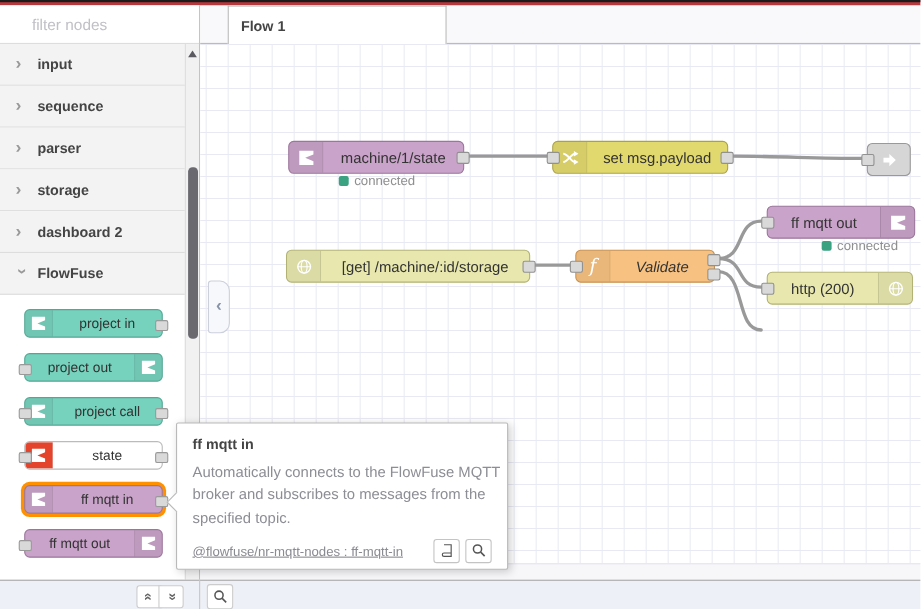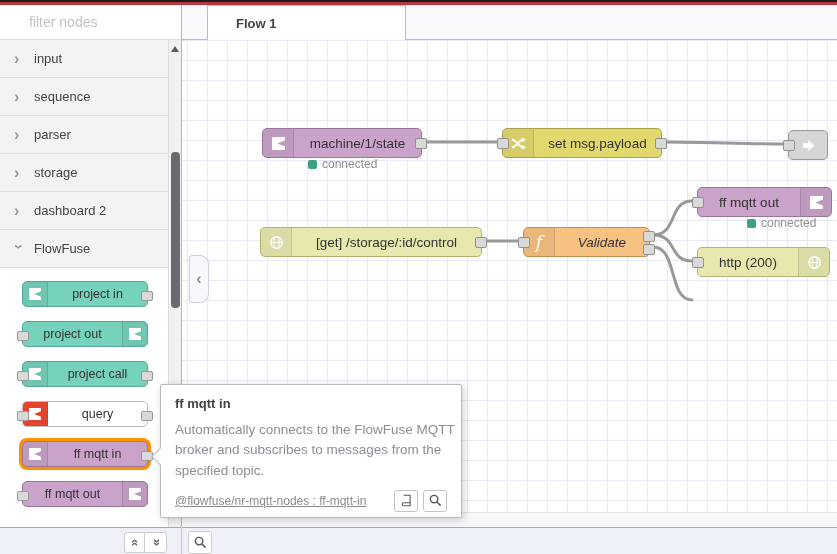--- a/index.html
+++ b/index.html
@@ -11,21 +11,21 @@
   #topbar{left:0;top:0;width:837px;height:5px;background:var(--accent-red,#b8373c);border-top:2px solid #1c1c1c;}
 
   
   #palette{left:0;top:5px;width:182px;height:522px;background:#fff;border-right:1px solid #b7b7b7;}
   #palette-search{left:0;top:5px;width:181px;height:35px;background:#fff;border-bottom:1px solid #ddd;display:flex;align-items:center;padding:0 20px;gap:7px;}
   #palette-search input{border:none;outline:none;font-size:14px;color:#555;width:130px;font-family:"Liberation Sans",sans-serif;background:transparent;}
   #palette-search input::placeholder{color:#c0c0c6;}
   .cat{left:0;width:168px;height:38px;background:#f3f3f3;border-bottom:1px solid #ddd;display:flex;align-items:center;gap:10px;padding:0 0 0 14px;cursor:pointer;}
   .cat .chev{color:#999;font-size:16px;font-weight:bold;line-height:1;width:10px;display:inline-block;}
   .cat .chev.open{transform:rotate(90deg);}
-  .cat .clabel{font-size:13px;font-weight:normal;color:#444;}
+  .cat .clabel{font-size:13px;font-weight:bold;color:#444;}
 
   
   #pscroll{left:168px;top:40px;width:13px;height:487px;background:#f1f1f1;border-left:1px solid #ddd;}
   #pscroll-up{left:2px;top:6px;width:0;height:0;border-left:4.5px solid transparent;border-right:4.5px solid transparent;border-bottom:6px solid #5a5a60;}
   #pscroll-thumb{left:2px;top:112px;width:9px;height:156px;background:#69696f;border-radius:4px;}
 
   
   .pnode{left:22px;width:126px;height:26px;border-radius:5px;border:1px solid rgba(0,0,0,0.22);display:flex;align-items:stretch;font-size:12.5px;color:#333;cursor:grab;}
   .pnode .icon{width:24px;display:flex;align-items:center;justify-content:center;background:rgba(0,0,0,0.05);}
   .pnode .icon.l{border-right:1px solid rgba(0,0,0,0.12);border-radius:4px 0 0 4px;}
@@ -34,21 +34,21 @@
   .pnode.teal{background:var(--node-teal,#76d1bd);border-color:#55a794;}
   .pnode.purple{background:var(--node-purple,#c9a3c9);border-color:#9b769b;}
   .pnode.white{background:#fff;border-color:#bbb;}
   .pnode.white .icon{background:var(--query-orange,#e5442c);border-color:rgba(0,0,0,0.08);}
   .pnode.highlight{box-shadow:0 0 0 3px var(--highlight-orange,#ff9100);}
   .pport{position:absolute;width:10px;height:8px;background:#d9d9d9;border:1px solid #999;border-radius:2px;top:9px;}
   .pport.in{left:-6px;} .pport.out{right:-6px;}
 
   
   #tabbar{left:182px;top:5px;width:655px;height:35px;background:#f9f9fb;border-bottom:1px solid #bbb;}
-  #tab-flow1{left:207px;top:5px;width:199px;height:35px;background:#fff;border:1px solid #bbb;border-bottom:none;z-index:3;display:flex;align-items:center;padding-left:28px;font-size:13px;font-weight:bold;color:#444;}
+  #tab-flow1{left:207px;top:5px;width:199px;height:35px;background:#fff;border:1px solid #bbb;border-bottom:none;z-index:3;display:flex;align-items:center;padding-left:11px;font-size:13px;font-weight:bold;color:#444;}
   #canvas{left:182px;top:40px;width:781px;height:472px;background:#fff;overflow:hidden;
     background-image:linear-gradient(to right,#e9e9f3 1px,transparent 1px),linear-gradient(to bottom,#e9e9f3 1px,transparent 1px);
     background-size:20px 20px;background-position:5px 0;}
   #wires{position:absolute;left:0;top:0;}
   #wires path{stroke:var(--wire-gray,#999);stroke-width:3;fill:none;stroke-linecap:round;}
 
   .node{position:absolute;height:28px;border-radius:5px;border:1px solid rgba(0,0,0,0.25);display:flex;align-items:stretch;font-size:13.5px;color:#333;cursor:move;}
   .node .icon{width:30px;display:flex;align-items:center;justify-content:center;background:rgba(0,0,0,0.05);}
   .node .icon.l{border-right:1px solid rgba(0,0,0,0.12);border-radius:4px 0 0 4px;}
   .node .icon.r{border-left:1px solid rgba(0,0,0,0.12);border-radius:0 4px 4px 0;}
@@ -159,21 +159,21 @@
         </svg>
       </span>
     <span class="pport in"></span>
   </div>
   <div class="pnode white abs" style="top:401px">
     <span class="icon l">
         <svg width="14" height="14" viewBox="0 0 14 14">
           <path d="M1 1 H13 V4.2 L6 7 L13 9.8 V13 H1 Z" fill="#fff"></path>
         </svg>
       </span>
-    <span class="plabel">query</span>
+    <span class="plabel">state</span>
     <span class="pport in"></span>
     <span class="pport out"></span>
   </div>
   <div class="pnode purple highlight abs" style="top:441px">
     <span class="icon l">
         <svg width="14" height="14" viewBox="0 0 14 14">
           <path d="M1 1 H13 V4.2 L6 7 L13 9.8 V13 H1 Z" fill="#fff"></path>
         </svg>
       </span>
     <span class="plabel">ff mqtt in</span>
@@ -247,21 +247,21 @@
     </div>
 
     <div class="node olive" style="left:78px;top:187px;width:220px;">
       <span class="icon l">
         <svg width="15" height="15" viewBox="0 0 14 14" fill="none">
             <circle cx="7" cy="7" r="5.4" stroke="#fff" stroke-width="1.2"></circle>
             <ellipse cx="7" cy="7" rx="2.5" ry="5.4" stroke="#fff" stroke-width="1"></ellipse>
             <path d="M1.8 7 H12.2" stroke="#fff" stroke-width="1"></path>
           </svg>
       </span>
-      <span class="nlabel">[get] /storage/:id/control</span>
+      <span class="nlabel">[get] /machine/:id/storage</span>
       <span class="cport out"></span>
     </div>
 
     <div class="node orange" style="left:341px;top:187px;width:125px;">
       <span class="icon l">
           <span class="fn-f">f</span>
         </span>
       <span class="nlabel">Validate</span>
       <span class="cport in"></span>
       <span class="cport out o1"></span>

